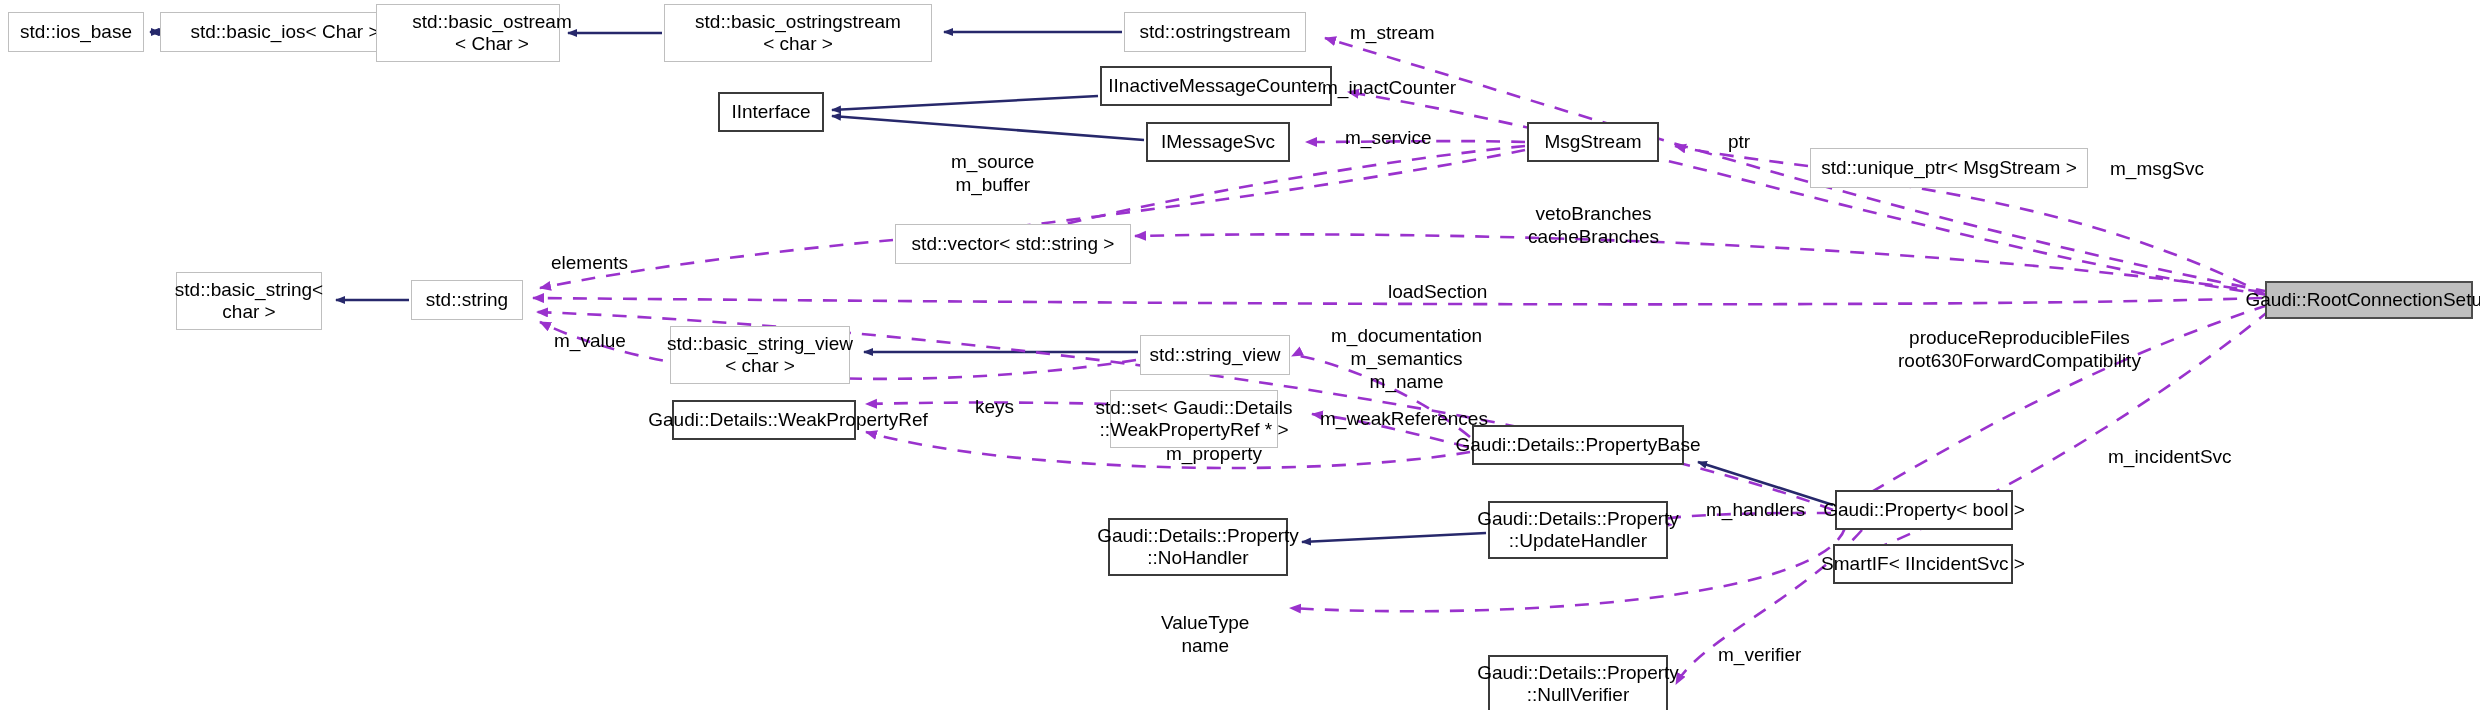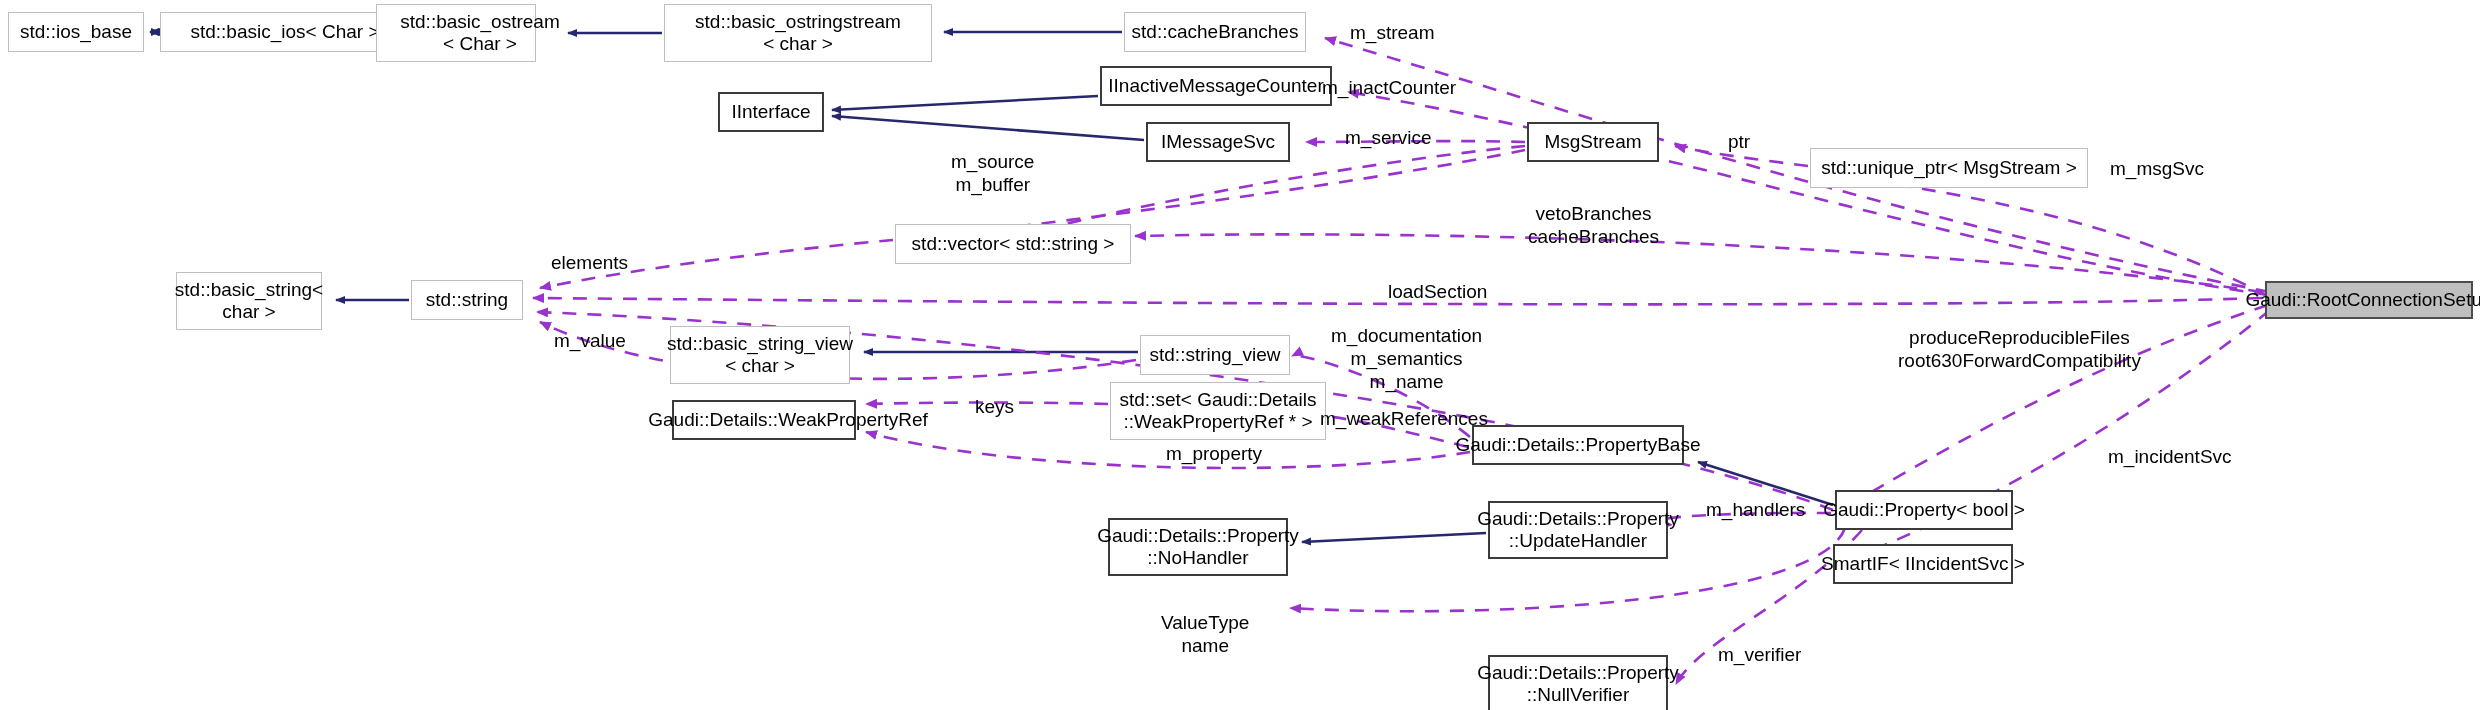--- a/index.html
+++ b/index.html
@@ -91,38 +91,38 @@
       <path d="M1831,513 C1700,512 1620,520 1672,525"></path>
       <path d="M2268,305 C2100,360 1960,440 1858,500"></path>
       <path d="M2270,310 C2160,400 2000,500 1858,556"></path>
       <path d="M1862,530 C1800,600 1700,640 1676,684"></path>
       <path d="M1845,528 C1820,600 1500,620 1290,608"></path>
     </g>
   </svg>
 
 <div class="node lib" style="left: 8px; top: 12px; width: 136px; height: 40px;">std::ios_base</div>
     <div class="node lib" style="left: 160px; top: 12px; width: 250px; height: 40px;">std::basic_ios&lt; Char &gt;</div>
-    <div class="node lib" style="left: 376px; top: 4px; width: 160px; height: 58px; padding-left: 48px;">std::basic_ostream
+    <div class="node lib" style="left: 376px; top: 4px; width: 184px; height: 58px; padding-left: 48px;">std::basic_ostream
 &lt; Char &gt;</div>
     <div class="node lib" style="left: 664px; top: 4px; width: 268px; height: 58px;">std::basic_ostringstream
 &lt; char &gt;</div>
-    <div class="node lib" style="left: 1124px; top: 12px; width: 182px; height: 40px;">std::cacheBranches</div>
+    <div class="node lib" style="left: 1124px; top: 12px; width: 182px; height: 40px;">std::ostringstream</div>
     <div class="node key" style="left: 1100px; top: 66px; width: 232px; height: 40px;">IInactiveMessageCounter</div>
     <div class="node key" style="left: 718px; top: 92px; width: 106px; height: 40px;">IInterface</div>
     <div class="node key" style="left: 1146px; top: 122px; width: 144px; height: 40px;">IMessageSvc</div>
     <div class="node key" style="left: 1527px; top: 122px; width: 132px; height: 40px;">MsgStream</div>
     <div class="node lib" style="left: 1810px; top: 148px; width: 278px; height: 40px;">std::unique_ptr&lt; MsgStream &gt;</div>
     <div class="node lib" style="left: 895px; top: 224px; width: 236px; height: 40px;">std::vector&lt; std::string &gt;</div>
     <div class="node lib" style="left: 176px; top: 272px; width: 146px; height: 58px;">std::basic_string&lt;
 char &gt;</div>
     <div class="node lib" style="left: 411px; top: 280px; width: 112px; height: 40px;">std::string</div>
     <div class="node lib" style="left: 670px; top: 326px; width: 180px; height: 58px;">std::basic_string_view
 &lt; char &gt;</div>
     <div class="node lib" style="left: 1140px; top: 335px; width: 150px; height: 40px;">std::string_view</div>
-    <div class="node lib" style="left: 1110px; top: 382px; width: 216px; height: 58px;">std::set&lt; Gaudi::Details
+    <div class="node lib" style="left: 1110px; top: 390px; width: 168px; height: 58px;">std::set&lt; Gaudi::Details
 ::WeakPropertyRef * &gt;</div>
     <div class="node key" style="left: 672px; top: 400px; width: 184px; height: 40px; padding-left: 48px;">Gaudi::Details::WeakPropertyRef</div>
     <div class="node key" style="left: 1472px; top: 425px; width: 212px; height: 40px;">Gaudi::Details::PropertyBase</div>
     <div class="node key" style="left: 1835px; top: 490px; width: 178px; height: 40px;">Gaudi::Property&lt; bool &gt;</div>
     <div class="node key" style="left: 1488px; top: 501px; width: 180px; height: 58px;">Gaudi::Details::Property
 ::UpdateHandler</div>
     <div class="node key" style="left: 1108px; top: 518px; width: 180px; height: 58px;">Gaudi::Details::Property
 ::NoHandler</div>
     <div class="node key" style="left: 1833px; top: 544px; width: 180px; height: 40px;">SmartIF&lt; IIncidentSvc &gt;</div>
     <div class="node key" style="left: 1488px; top: 655px; width: 180px; height: 58px;">Gaudi::Details::Property

